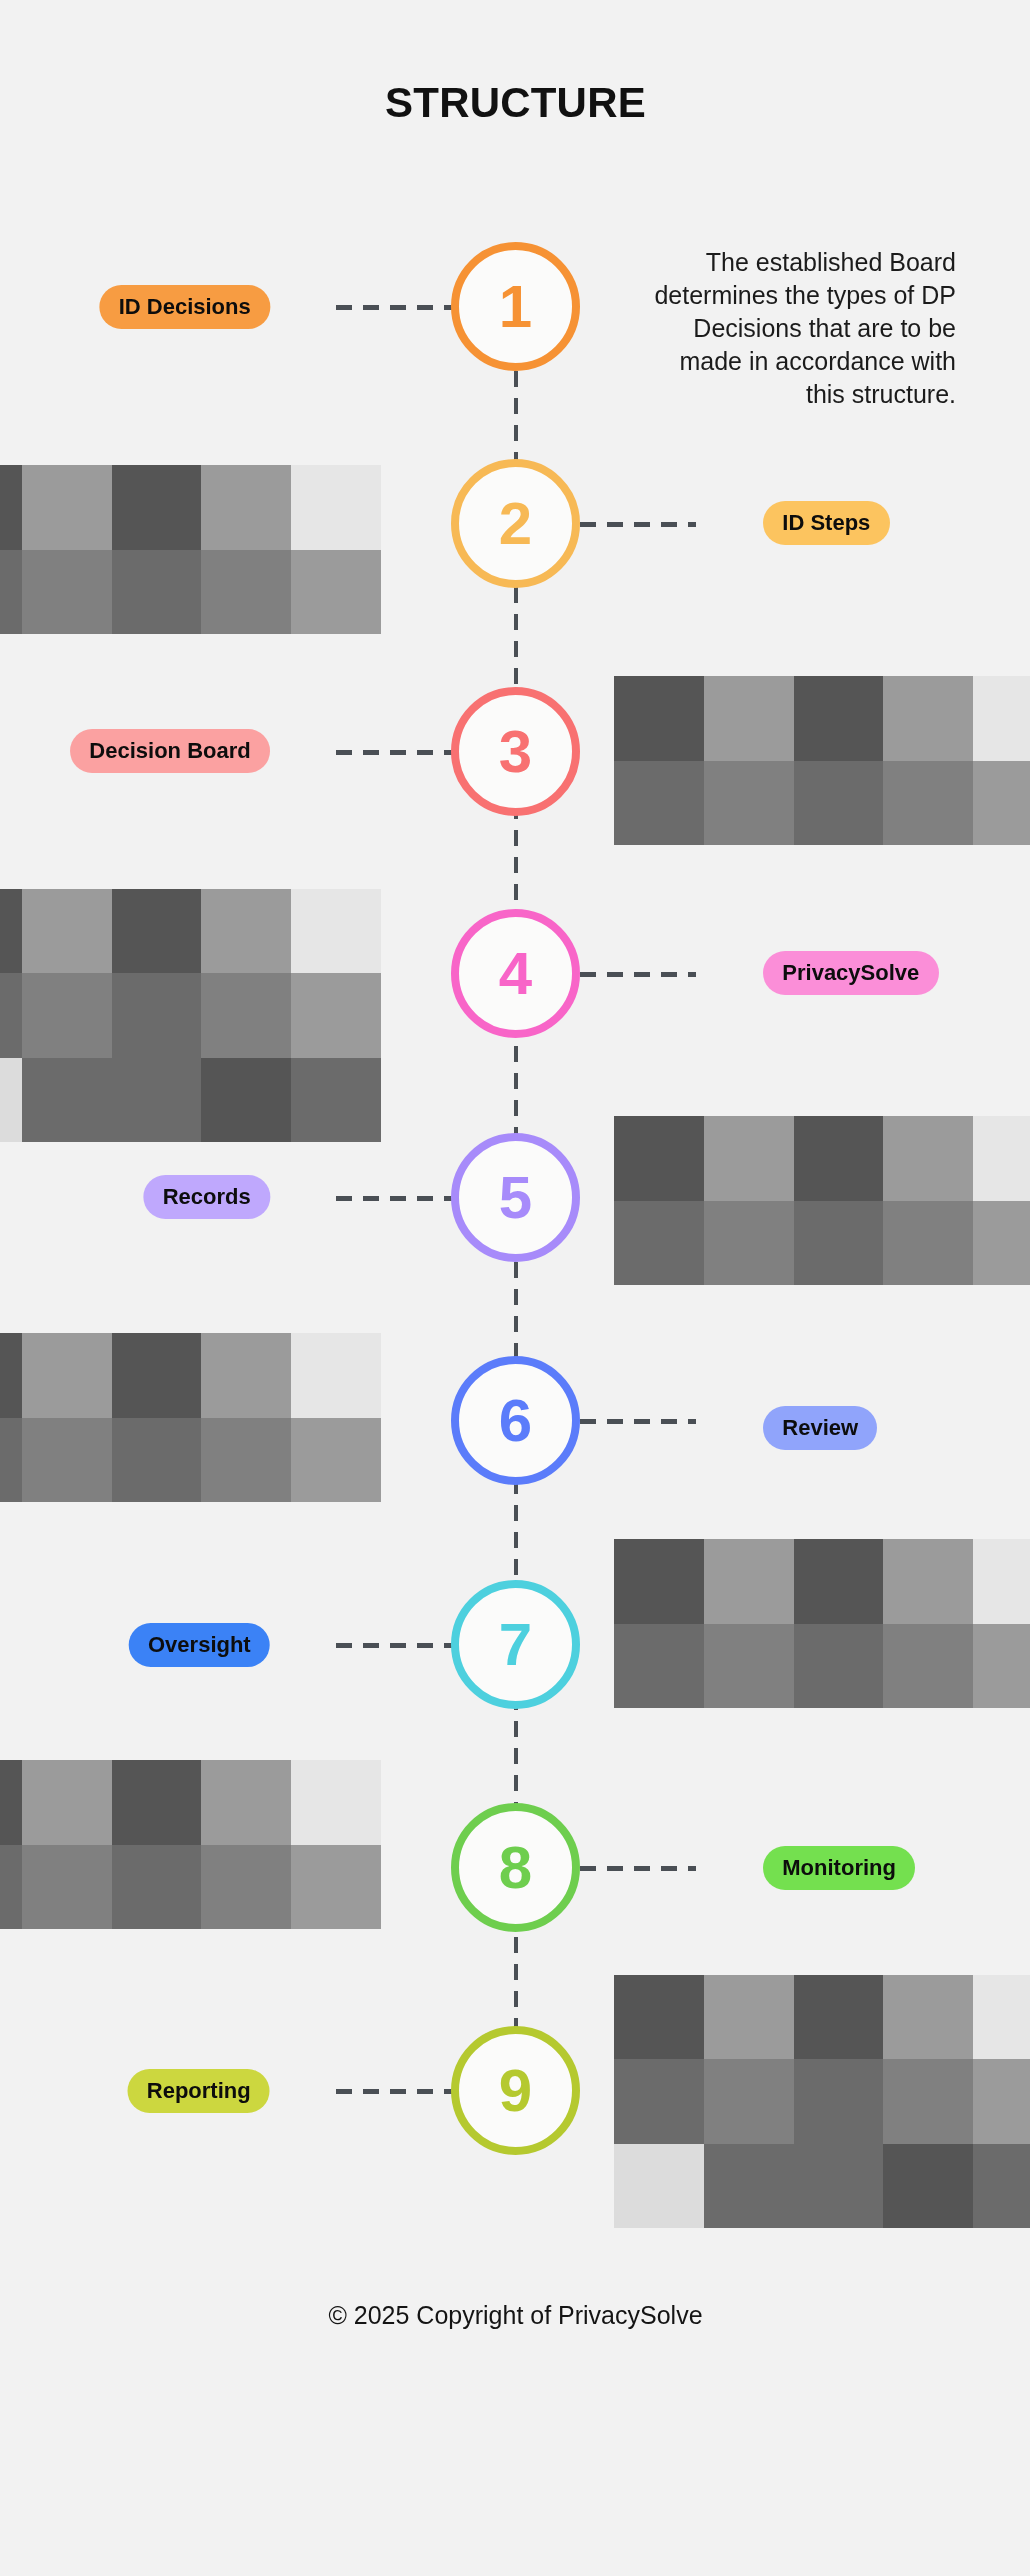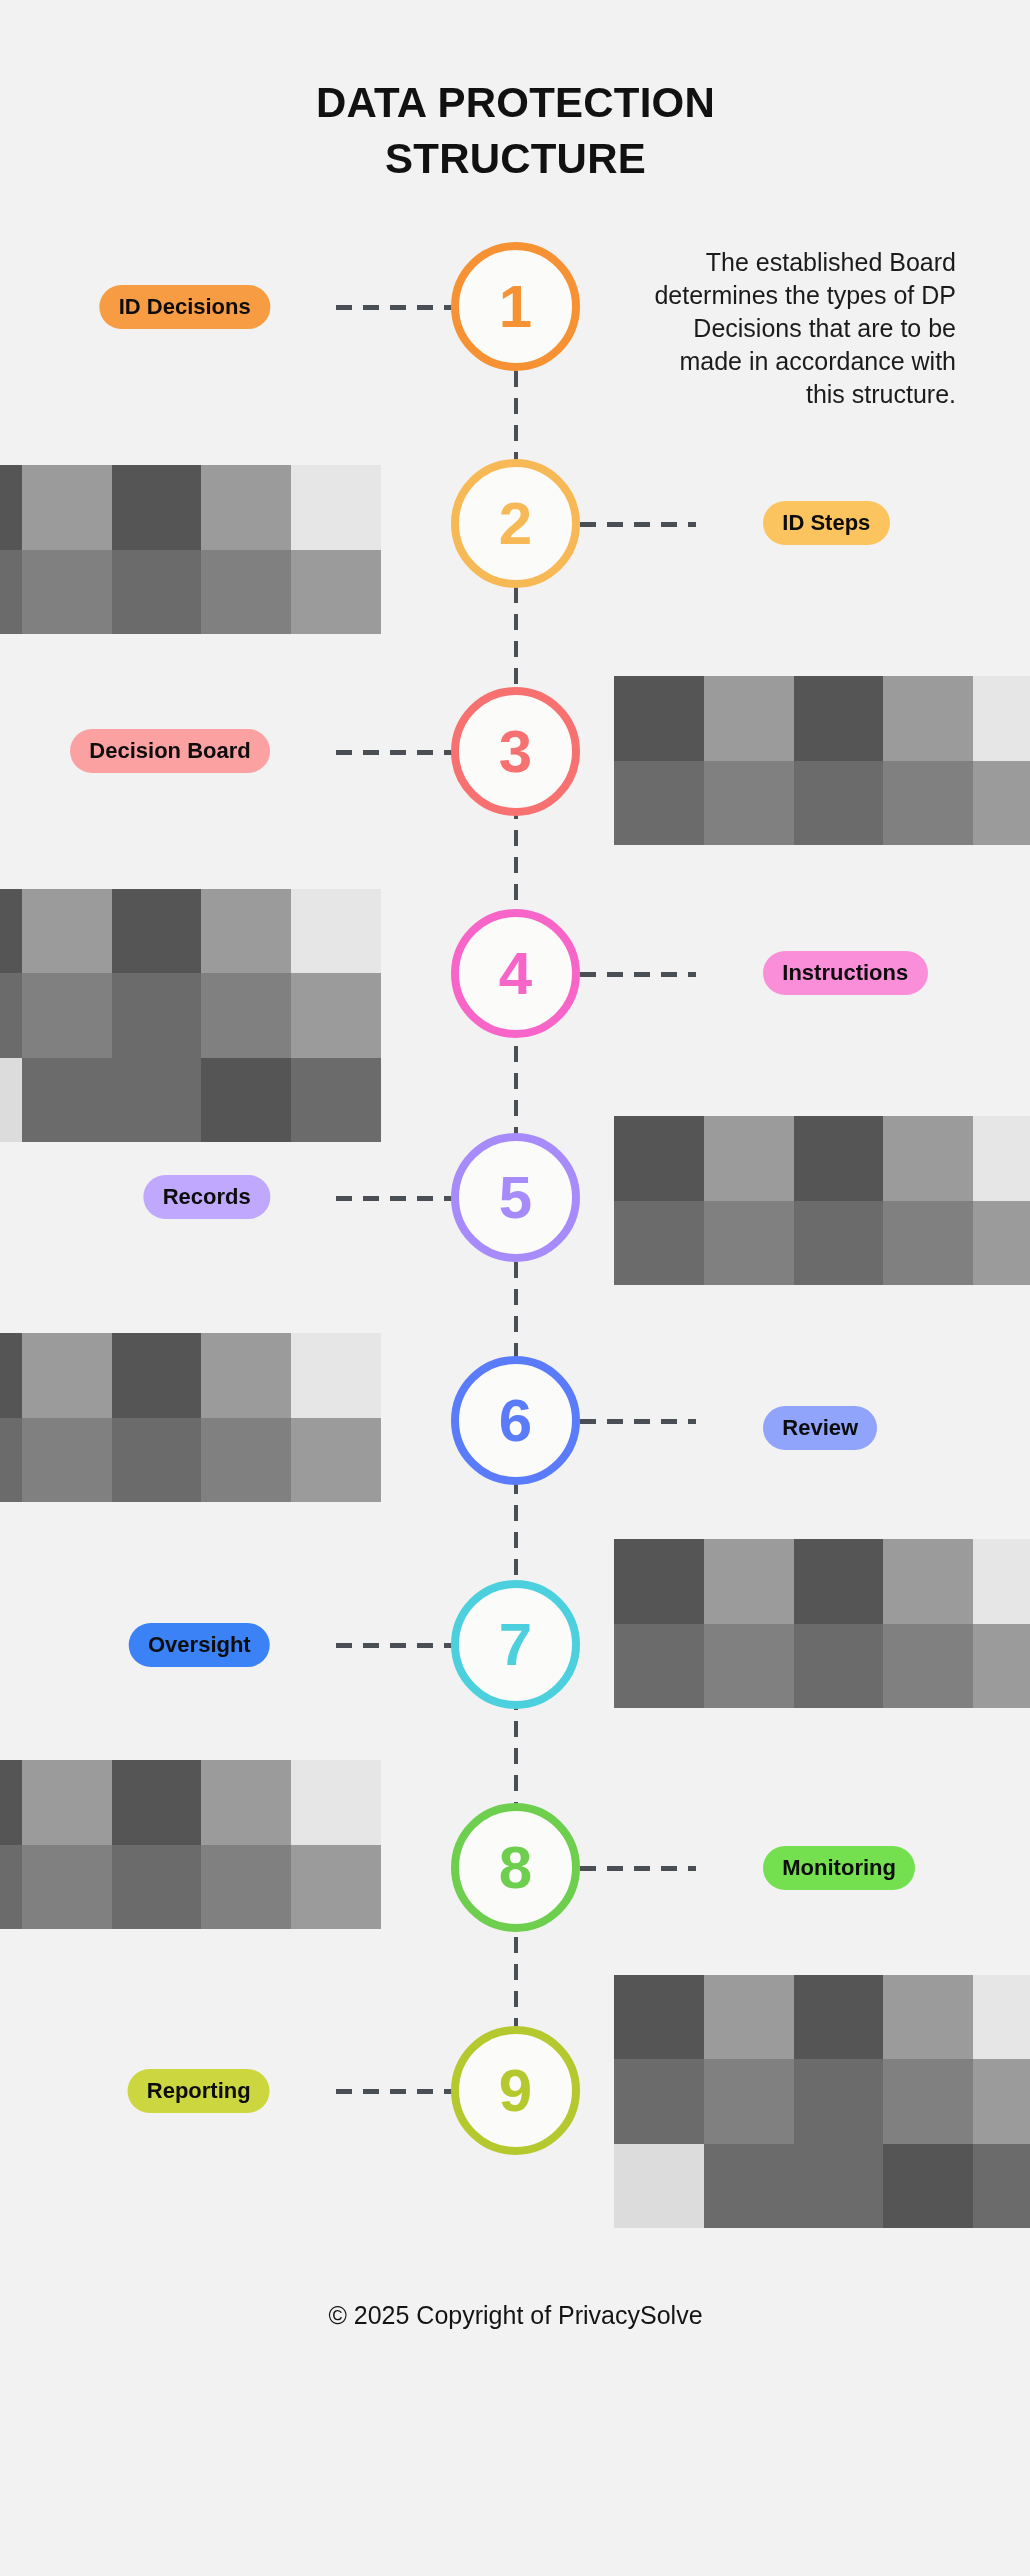--- a/index.html
+++ b/index.html
@@ -124,21 +124,20 @@
   }
   .copyright { top: 2301px; font-size: 25px; font-weight: 400; }
   .license   { top: 2405px; font-size: 25px; line-height: 1.42; padding: 0 92px; }
 </style>
 </head>
 <body>
 
 <div id="page">
 
   <h1 class="title">
-    <span class="title-line">DATA PROTECTION</span>
     <span class="title-line">STRUCTURE</span>
   </h1>
 
   <p class="intro" style="left:637px;">The established Board determines the types of DP Decisions that are to be made in accordance with this structure.</p>
 
   <div class="spine"></div>
 
   <div id="dynamic-layer">
       <div class="ph" style="left: -68px; top: 465px; width: 449px; height: 169px; grid-template-columns: repeat(5, 1fr); grid-template-rows: repeat(2, 1fr);">
         <i style="background: rgb(85, 85, 85);"></i>
@@ -258,21 +257,21 @@
       <div class="pill" style="background: rgb(252, 196, 95); top: 501px; left: 763px;">ID Steps</div>
       <div class="connector" style="top: 750px; left: 336px; width: 116px;"></div>
       <div class="node" style="top: 687px; border-color: rgb(248, 113, 113);">
         <span class="num" style="color: rgb(248, 113, 113);">3</span>
       </div>
       <div class="pill left" style="background: rgb(251, 161, 161); top: 729px; left: 270px;">Decision Board</div>
       <div class="connector" style="top: 972px; left: 580px; width: 116px;"></div>
       <div class="node" style="top: 909px; border-color: rgb(248, 101, 200);">
         <span class="num" style="color: rgb(248, 101, 200);">4</span>
       </div>
-      <div class="pill" style="background: rgb(251, 142, 216); top: 951px; left: 763px;">Instructions</div>
+      <div class="pill" style="background: rgb(251, 142, 216); top: 951px; left: 763px;">PrivacySolve</div>
       <div class="connector" style="top: 1196px; left: 336px; width: 116px;"></div>
       <div class="node" style="top: 1133px; border-color: rgb(167, 139, 250);">
         <span class="num" style="color: rgb(167, 139, 250);">5</span>
       </div>
       <div class="pill left" style="background: rgb(191, 168, 253); top: 1175px; left: 270px;">Records</div>
       <div class="connector" style="top: 1419px; left: 580px; width: 116px;"></div>
       <div class="node" style="top: 1356px; border-color: rgb(91, 124, 250);">
         <span class="num" style="color: rgb(91, 124, 250);">6</span>
       </div>
       <div class="pill" style="background: rgb(144, 164, 251); top: 1406px; left: 763px;">Review</div>

